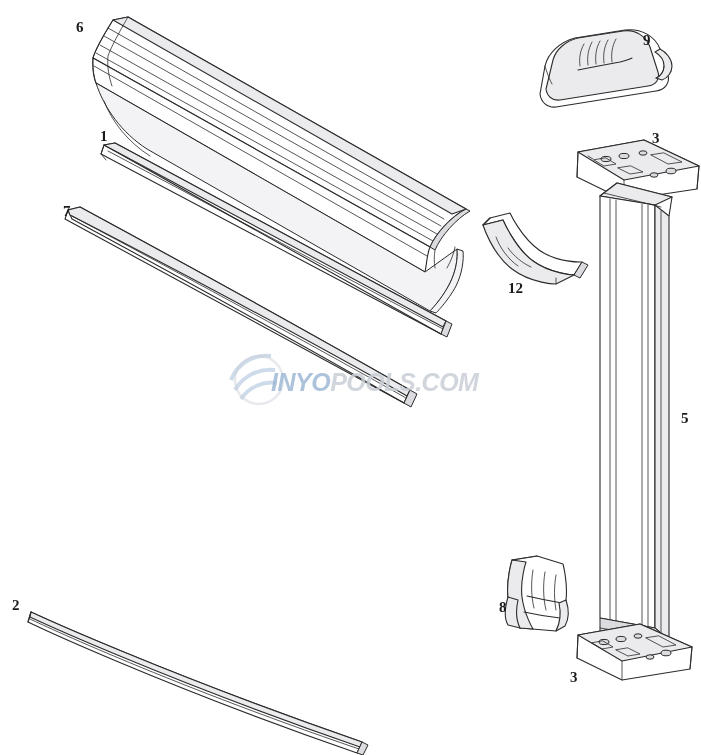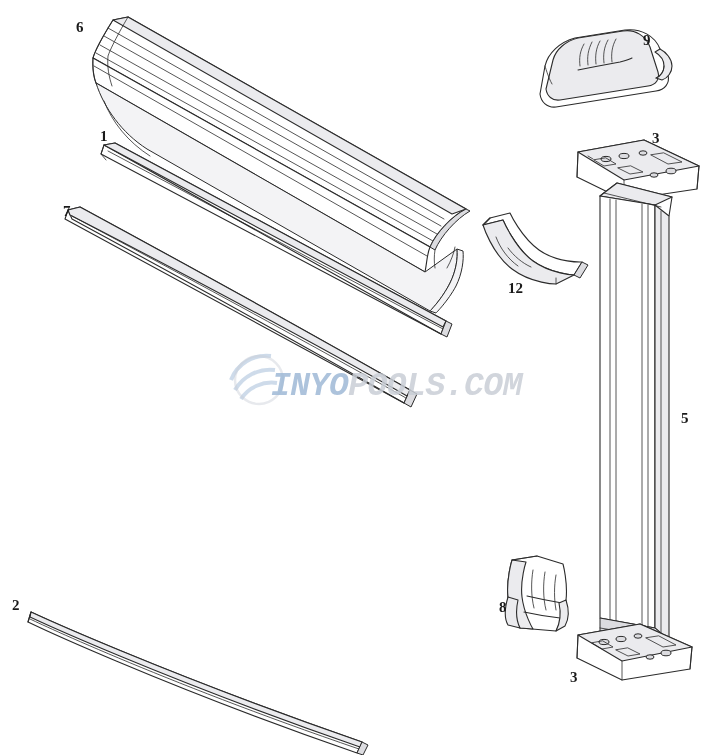--- a/index.html
+++ b/index.html
@@ -38,24 +38,24 @@
     left: 215px;
     top: 340px;
     width: 270px;
     height: 80px;
     pointer-events: none;
   }
   .wm-text {
     position: absolute;
     left: 56px;
     top: 28px;
-    font-family: Liberation Mono, monospace;
+    font-family: Liberation Sans, sans-serif;
     font-weight: bold;
     font-style: italic;
-    font-size: 33px;
+    font-size: 25px;
     letter-spacing: -0.5px;
     color: #c9ced6;
     opacity: 0.85;
     white-space: nowrap;
   }
   .wm-text .blue {
     color: #9fb9d6;
   }
 </style>
 </head>

